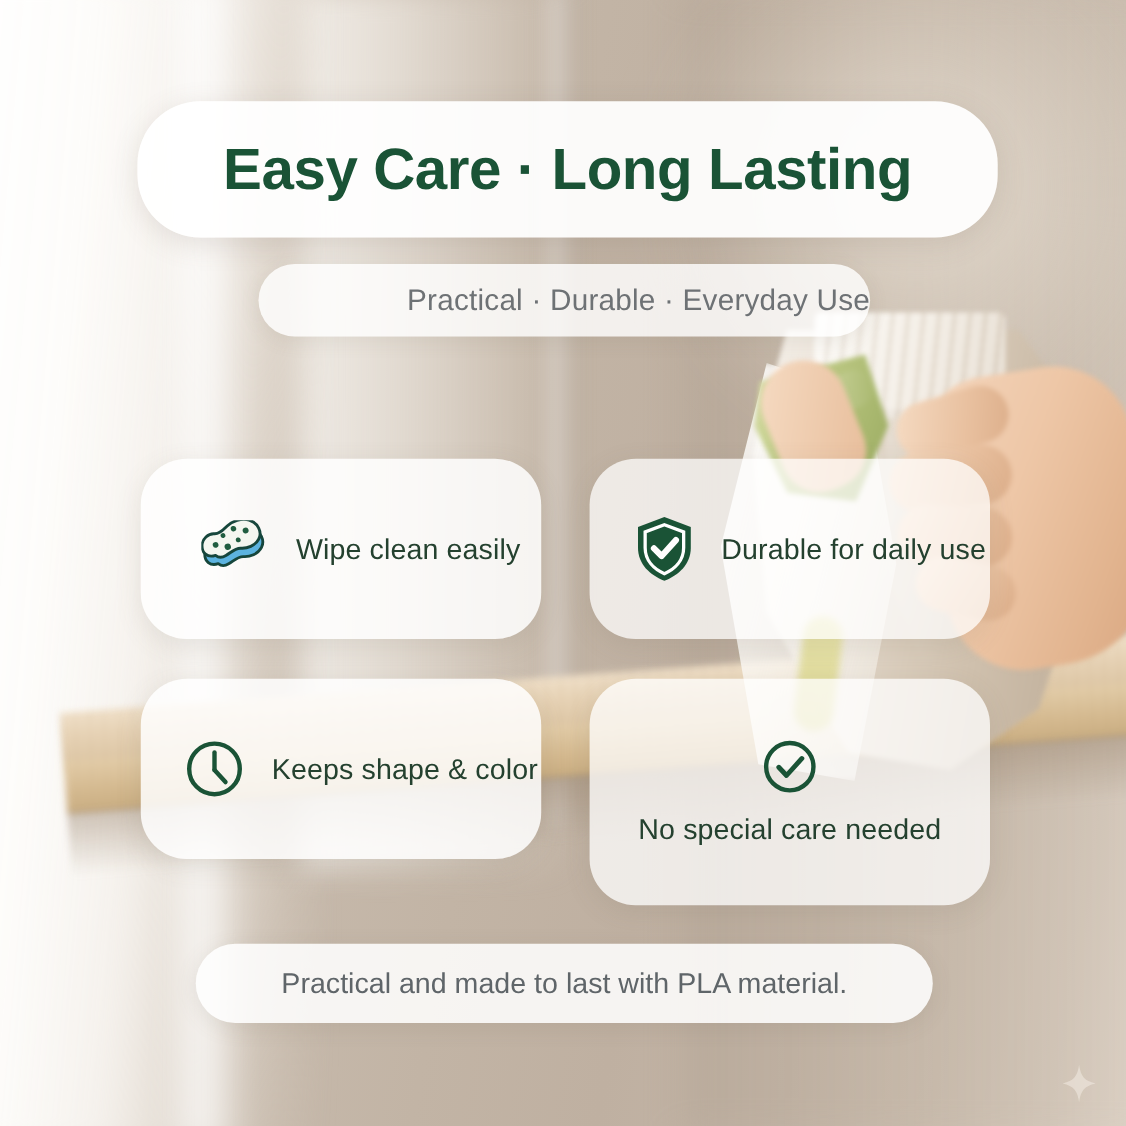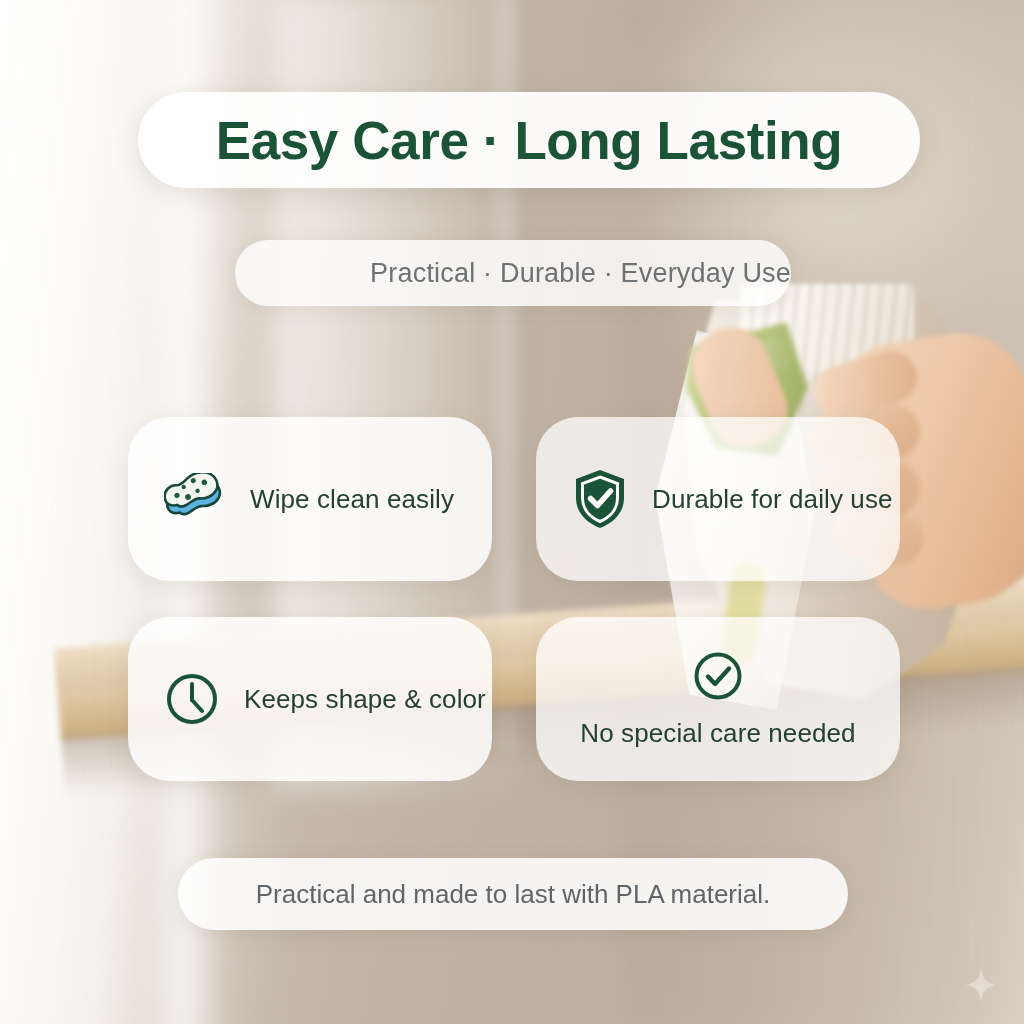--- a/index.html
+++ b/index.html
@@ -186,21 +186,21 @@
     position:absolute; left:640px; top:330px; width:190px; height:380px;
     background:linear-gradient(104deg, rgba(255,255,255,.92), rgba(252,250,246,.78) 40%, rgba(240,235,226,.55) 100%);
     clip-path:polygon(30% 0%, 78% 8%, 92% 48%, 72% 100%, 26% 96%, 8% 44%);
     filter: blur(3px);
   }
 
   
   #overlay { position:absolute; inset:0; }
 
   .pill-title {
-    position:absolute; left:138px; top:92px; width:782px; height:96px;
+    position:absolute; left:125px; top:92px; width:782px; height:124px;
     background:rgba(255,255,255,.93);
     border-radius:57px;
     display:flex; align-items:center; justify-content:center;
     box-shadow:0 6px 26px rgba(110,95,80,.16);
   }
   .pill-title .t {
     font-size:53px; font-weight:bold; letter-spacing:-.4px;
     color:#1a5336; white-space:nowrap;
   }
 
@@ -215,29 +215,29 @@
     font-size:27px; color:#6e7275; letter-spacing:.2px; white-space:nowrap;
   }
 
   .cards { position:absolute; left:0; top:0; width:1024px; height:1024px; }
 
   .card {
     position:absolute;
     background:rgba(255,255,255,.84);
     border-radius:42px;
     box-shadow:0 6px 24px rgba(110,95,80,.12);
-    display:flex; align-items:center;
+    display:flex; align-items:center;justify-content:center;
   }
   .card.row  { flex-direction:row; padding-left:36px; gap:24px; }
   .card.col  { flex-direction:column; justify-content:center; gap:16px; padding:0 20px; }
 
   .card-1 { left:128px; top:417px; width:364px; height:164px; }
   .card-2 { left:536px; top:417px; width:364px; height:164px; background:rgba(255,255,255,.72); }
   .card-3 { left:128px; top:617px; width:364px; height:164px; }
-  .card-4 { left:536px; top:617px; width:364px; height:164px; background:rgba(255,255,255,.74); }
+  .card-4 { left:536px; top:617px; width:364px; height:206px; background:rgba(255,255,255,.74); }
 
   .card .label {
     font-size:26px; color:#24412f; letter-spacing:.1px; white-space:nowrap;
   }
   .card.col .label { font-size:26px; }
 
   .icon-wrap { display:flex; align-items:center; justify-content:center; flex:0 0 auto; }
 
   .pill-footer {
     position:absolute; left:178px; top:858px; width:670px; height:72px;

